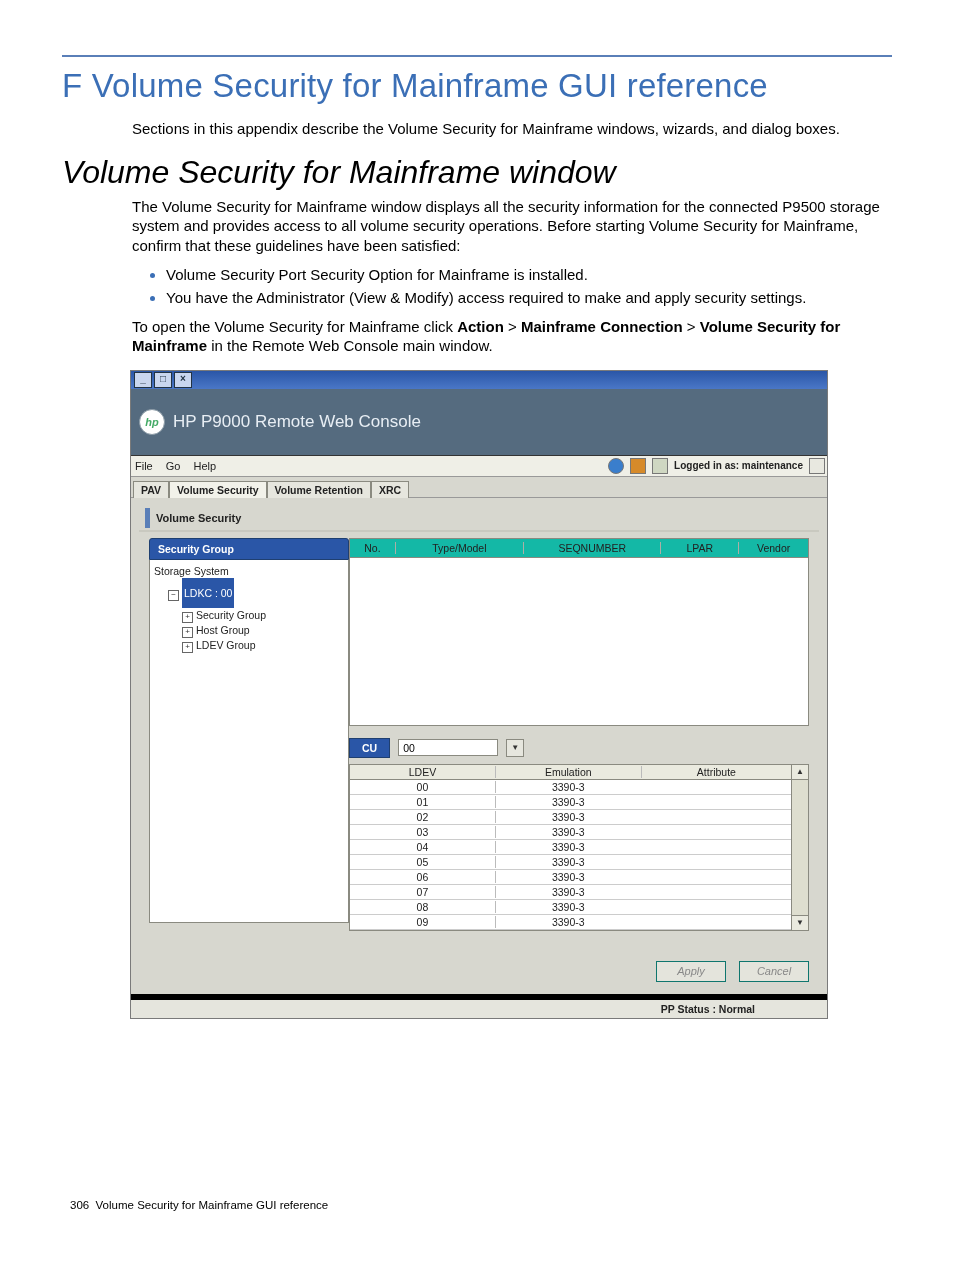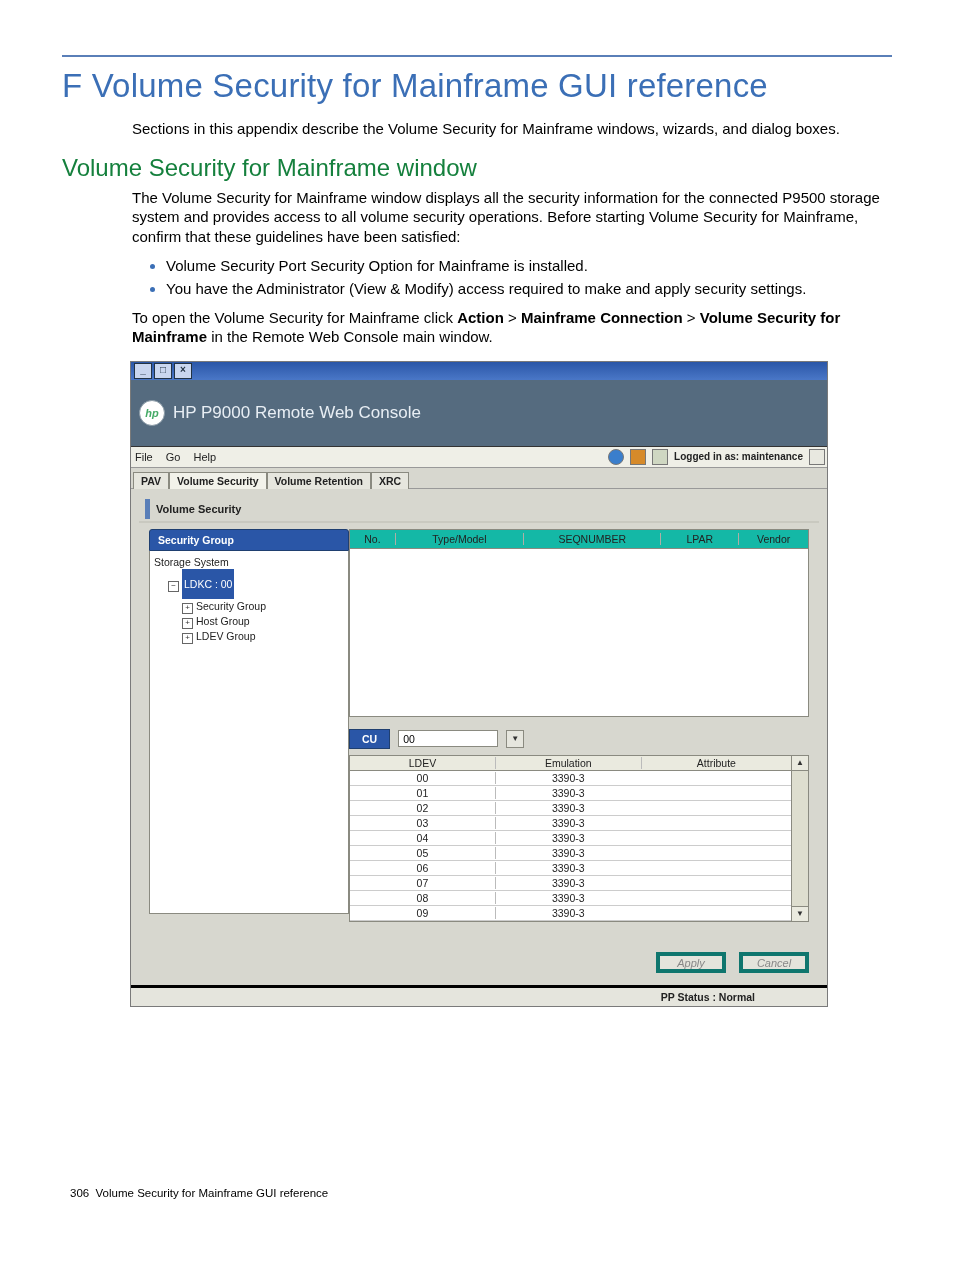--- a/index.html
+++ b/index.html
@@ -23,23 +23,24 @@
     font-family: "Arial Narrow", Arial, sans-serif;
     font-weight: normal;
     color: #3b6fb6;
     font-size: 33px;
     margin: 0 0 14px 0;
     letter-spacing: 0.2px;
   }
   h2.sub-title {
     font-family: "Arial Narrow", Arial, sans-serif;
     font-weight: normal;
-    color: #15803d;
-    font-size: 24px;
+    color: #000000;
+    font-size: 32px;
     margin: 16px 0 6px 0;
+    font-style: italic;
   }
   p.body {
     margin: 0 0 10px 70px;
     font-size: 15px;
     line-height: 1.28;
   }
   ul.bullets {
     margin: 0 0 10px 70px;
     padding-left: 34px;
     font-size: 15px;
@@ -285,29 +286,29 @@
   }
   .sb-track { flex:1; background:#dedecf; }
   .sb-arrow.bot { border-top:1px solid #8a8a80; border-bottom:none;}
 
   .btn-row {
     margin:30px 18px 12px 0;
     text-align:right;
   }
   .btn-row button {
     width:70px; height:21px;
-    border:4px solid #0f766e;
+    border:1px solid #0f766e;
     background:#e4e4dc;
     color:#888;
     font-size:11px;
     font-style:italic;
     margin-left:10px;
   }
   .status-bar {
-    border-top:3px solid #000000;
+    border-top:6px solid #000000;
     height:18px;
     display:flex;
     justify-content:flex-end;
     align-items:center;
     font-size:10.5px;
     font-weight:bold;
     padding-right:72px;
     margin:0;
     background:#e5e5dd;
   }

